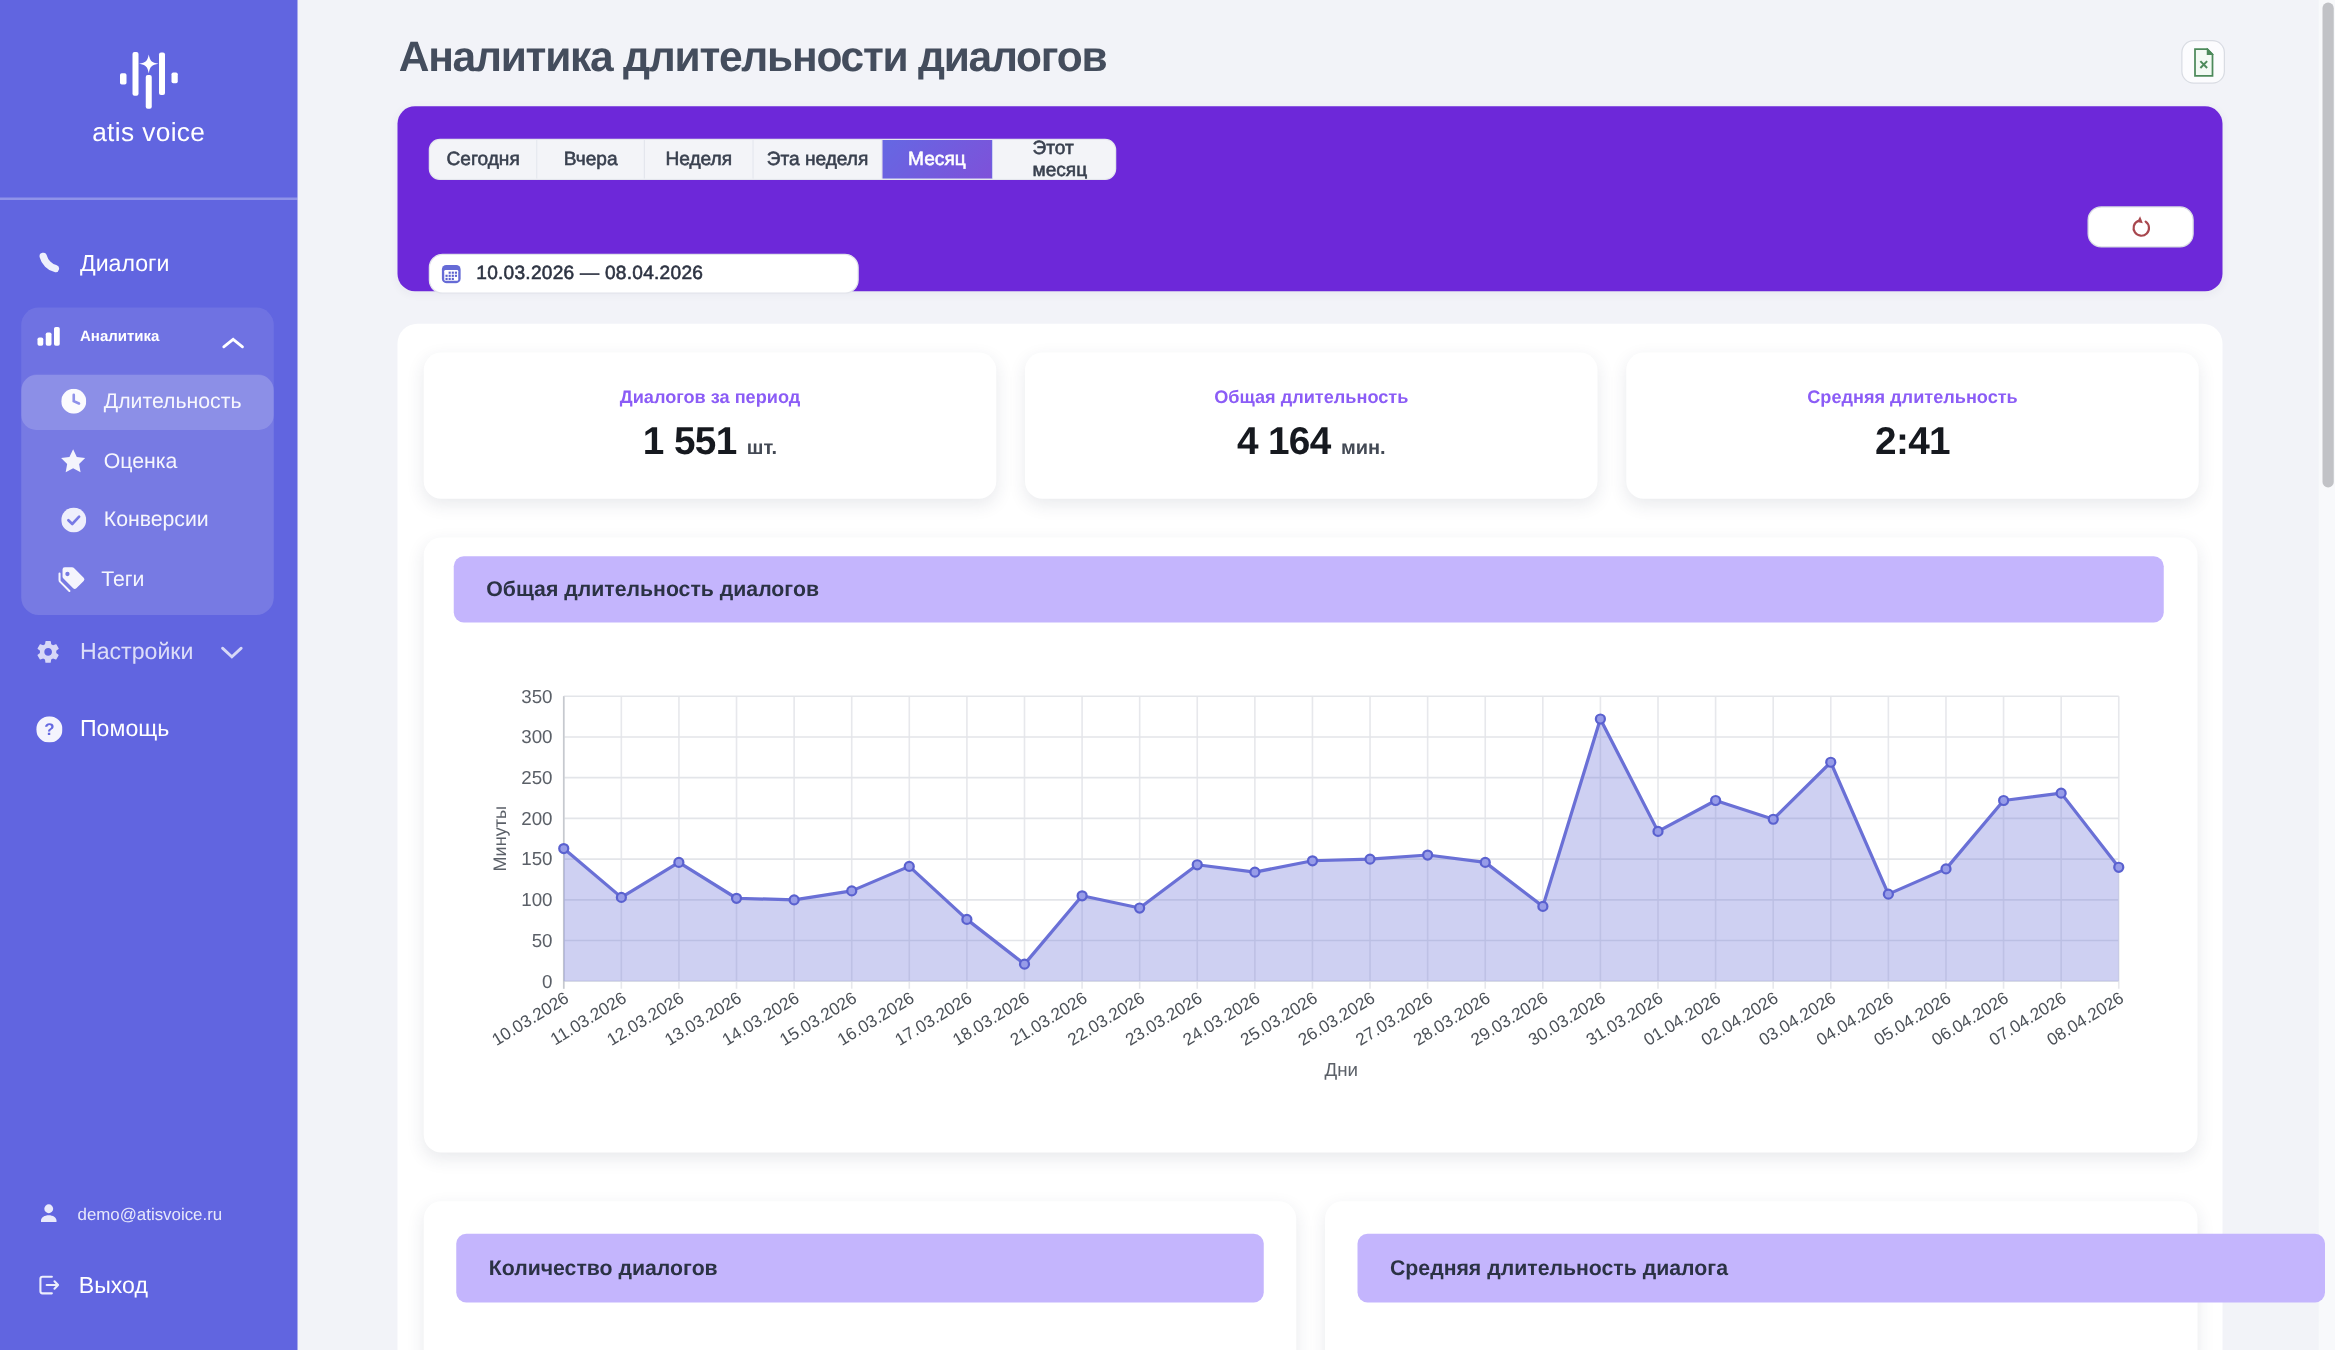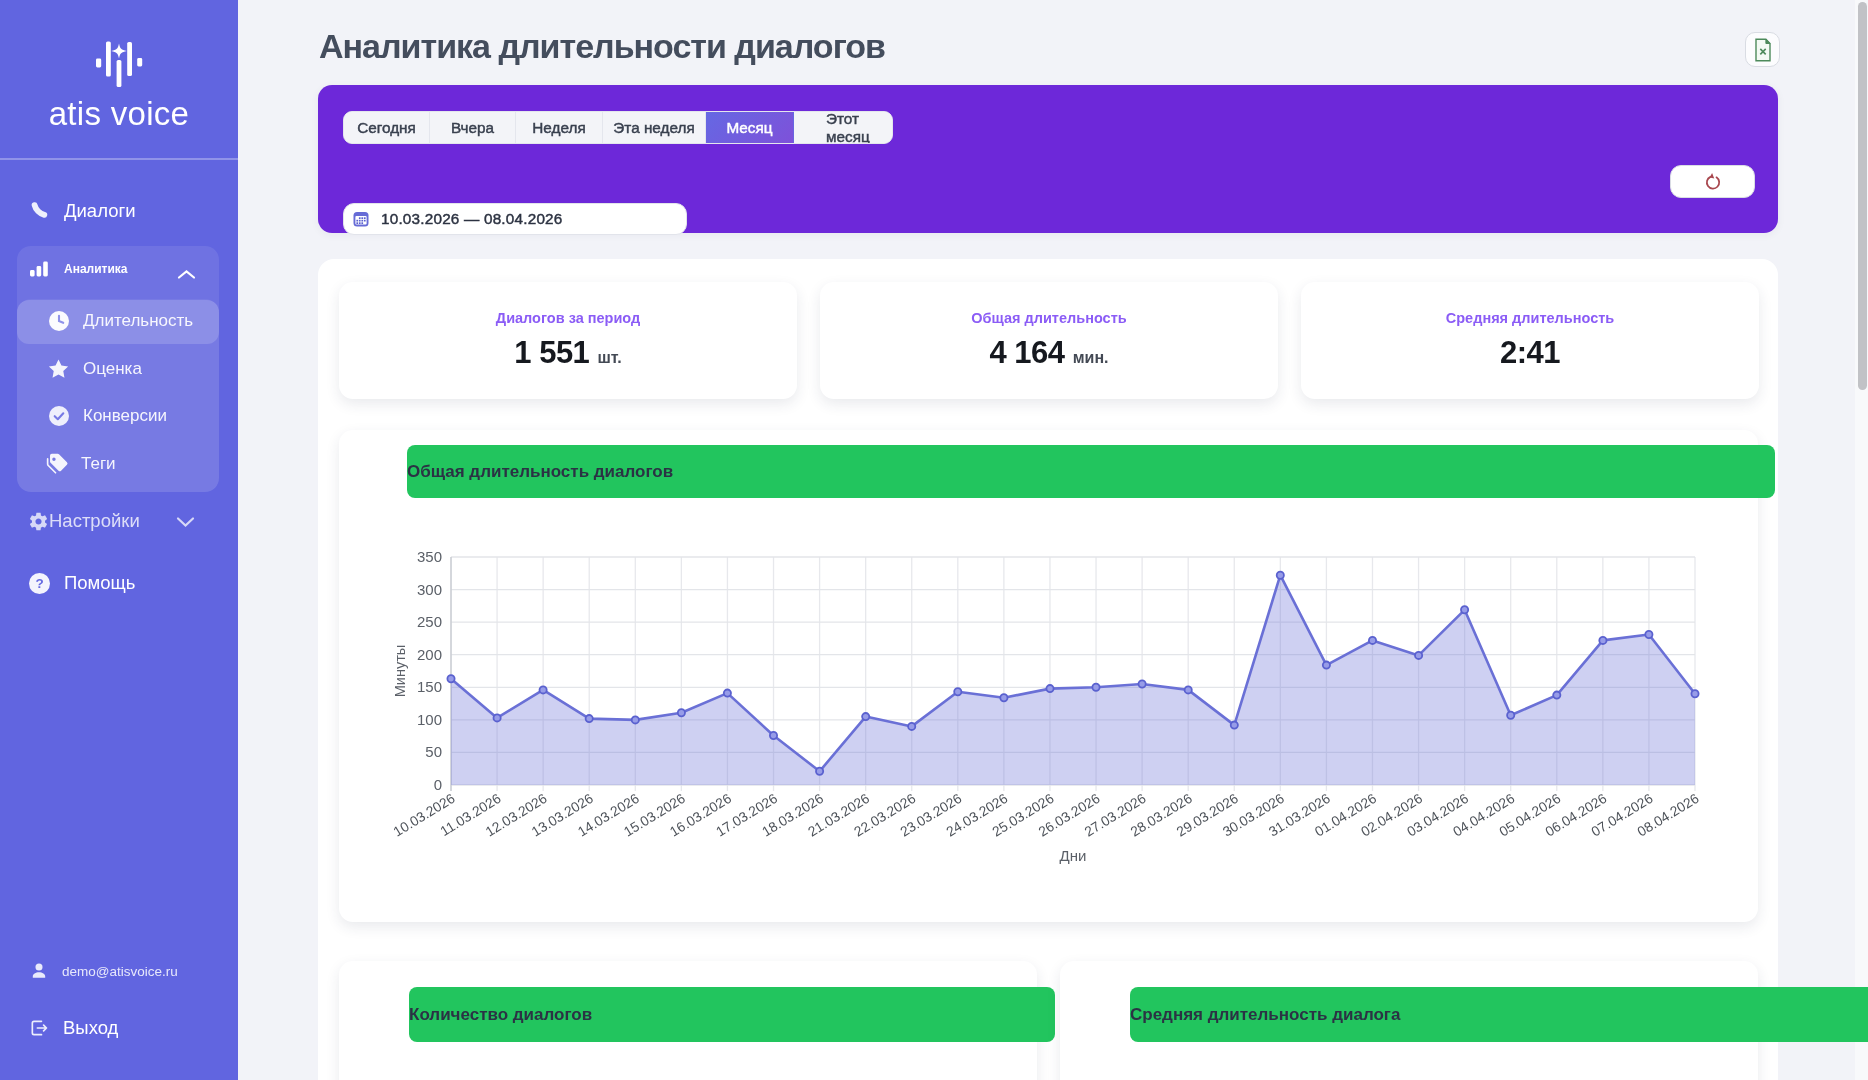--- a/index.html
+++ b/index.html
@@ -1,19 +1,19 @@
 <!DOCTYPE html>
 <html lang="ru"><head><meta charset="utf-8">
 <style>
 *{margin:0;padding:0;box-sizing:border-box;font-family:"Liberation Sans",sans-serif;}
 html,body{width:1868px;height:1080px;overflow:hidden;background:#f2f3f8;position:relative;}
 .abs{position:absolute;}
 
 .sidebar{position:absolute;left:0;top:0;width:238px;height:1080px;background:#6165e0;}
-.logo-text{position:absolute;left:0;top:95px;width:238px;text-align:center;color:#fff;font-size:33px;font-weight:500;letter-spacing:0.3px;}
+.logo-text{position:absolute;left:0;top:95px;width:238px;text-align:center;color:#fff;font-size:21px;font-weight:500;letter-spacing:0.3px;}
 .sdiv{position:absolute;left:0;top:158px;width:238px;height:1.5px;background:rgba(255,255,255,0.30);}
 .mi{position:absolute;color:#fff;font-size:18.5px;display:flex;align-items:center;}
 .mi svg{flex:none;}
 .group{position:absolute;left:17px;top:246px;width:202px;height:246px;background:rgba(255,255,255,0.09);border-radius:14px;}
 .subbox{position:absolute;left:0px;top:53px;width:202px;height:193px;background:rgba(255,255,255,0.06);border-radius:14px;}
 .active-row{position:absolute;left:0px;top:1px;width:202px;height:44px;background:rgba(255,255,255,0.16);border-radius:12px;}
 .si{position:absolute;color:rgba(255,255,255,0.93);font-size:17px;display:flex;align-items:center;}
 
 .main-title{position:absolute;left:319px;top:27px;font-size:34px;font-weight:bold;color:#444d5d;letter-spacing:-1px;}
 .excel-btn{position:absolute;left:1745px;top:32px;width:35px;height:35px;background:#fcfcfe;border:1.5px solid #d9dce3;border-radius:10px;display:flex;align-items:center;justify-content:center;}
@@ -25,21 +25,21 @@
 .seg b:last-child{border-right:none;}
 .seg b.on{background:linear-gradient(135deg,#6568e3 0%,#7e51d9 100%);color:#fff;border-right-color:transparent;}
 .date-input{position:absolute;left:25px;top:74px;width:344px;height:32px;border:1.5px solid #e2e4eb;border-radius:11px;background:#fff;display:flex;align-items:center;margin-top:44px;}
 .date-input span{font-size:15.3px;font-weight:normal;-webkit-text-stroke:0.45px currentColor;color:#2d3342;margin-left:12px;letter-spacing:0.2px;}
 .refresh-btn{position:absolute;left:1352px;top:80px;width:85px;height:33px;border:1.5px solid #dadde4;border-radius:11px;background:#fff;display:flex;align-items:center;justify-content:center;}
 .container{position:absolute;left:318px;top:259px;width:1460px;height:900px;background:#fff;border-radius:16px;}
 .stat{position:absolute;top:23px;width:458px;height:117px;background:#fff;border-radius:14px;box-shadow:0 5px 14px rgba(40,50,80,0.10);text-align:center;}
 .stat .lab{margin-top:28px;font-size:14.5px;font-weight:bold;color:#8b5cf6;}
 .stat .val{margin-top:9px;font-size:31px;font-weight:bold;color:#16191f;letter-spacing:-0.5px;}
 .stat .unit{font-size:16px;font-weight:bold;color:#434954;letter-spacing:0;}
-.card-hd{position:absolute;background:#22c55e;border-radius:8px;display:flex;align-items:center;font-size:17px;font-weight:bold;color:#2b3244;margin-left:44px;}
+.card-hd{position:absolute;background:#c4b5fd;border-radius:8px;display:flex;align-items:center;font-size:17px;font-weight:bold;color:#2b3244;padding-left:26px;}
 .chart-card{position:absolute;left:21px;top:171px;width:1419px;height:492px;background:#fff;border-radius:14px;box-shadow:0 5px 14px rgba(40,50,80,0.10);}
 .bcard{position:absolute;top:702px;width:698px;height:198px;background:#fff;border-radius:14px;box-shadow:0 5px 14px rgba(40,50,80,0.10);}
 .chart{position:absolute;left:0;top:0;}
 .thumb{position:absolute;left:1858px;top:2px;width:9px;height:388px;background:#c1c2c6;border-radius:4.5px;}
 .track{position:absolute;left:1855px;top:0;width:13px;height:1080px;background:#f8f9fb;}
 </style></head>
 <body>
 <div class="track"></div>
 <div class="sidebar">
   <svg class="abs" style="left:94px;top:39px" width="50" height="50" viewBox="0 0 50 50" fill="#fff">
@@ -101,21 +101,21 @@
           </svg>
         <span style="margin-left:12px;">Теги</span>
       </div>
     </div>
   </div>
 
   <div class="mi" style="left:28px;top:510px;color:rgba(255,255,255,0.75);">
     <svg width="21" height="21" viewBox="0 0 24 24" fill="rgba(255,255,255,0.75)">
         <path d="M19.4 13c.04-.33.06-.66.06-1s-.02-.67-.06-1l2.1-1.65c.19-.15.24-.42.12-.64l-2-3.46c-.12-.22-.39-.3-.61-.22l-2.49 1c-.52-.4-1.08-.73-1.69-.98l-.38-2.65C14.4 2.18 14.2 2 14 2h-4c-.2 0-.4.18-.44.4l-.38 2.65c-.61.25-1.17.59-1.69.98l-2.49-1c-.23-.09-.49 0-.61.22l-2 3.46c-.13.22-.07.49.12.64L4.6 11c-.04.33-.1.66-.1 1s.03.67.07 1l-2.11 1.65c-.19.15-.24.42-.12.64l2 3.46c.12.22.39.3.61.22l2.49-1c.52.4 1.08.73 1.69.98l.38 2.65c.03.22.23.4.43.4h4c.2 0 .4-.18.44-.4l.38-2.65c.61-.25 1.17-.59 1.69-.98l2.49 1c.23.09.49 0 .61-.22l2-3.46c.12-.22.07-.49-.12-.64L19.4 13zM12 15.5c-1.93 0-3.5-1.57-3.5-3.5s1.57-3.5 3.5-3.5 3.5 1.57 3.5 3.5-1.57 3.5-3.5 3.5z"></path>
       </svg>
-    <span style="color:rgba(255,255,255,0.78);">Настройки</span>
+    <span style="margin-left:15px;color:rgba(255,255,255,0.78);">Настройки</span>
   </div>
   <svg class="abs" style="left:176px;top:516px;" width="19" height="12" viewBox="0 0 19 12" fill="none" stroke="rgba(255,255,255,0.75)" stroke-width="2.2" stroke-linecap="round">
       <path d="M2 2.5 L9.5 9.5 L17 2.5"></path>
     </svg>
 
   <div class="mi" style="left:29px;top:572px;">
     <svg width="21" height="21" viewBox="0 0 21 21">
         <circle cx="10.5" cy="10.5" r="10.5" fill="#fff" opacity="0.93"></circle>
         <text x="10.5" y="15.3" text-anchor="middle" font-size="13.5" font-weight="bold" fill="#6569e1">?</text>
       </svg>

